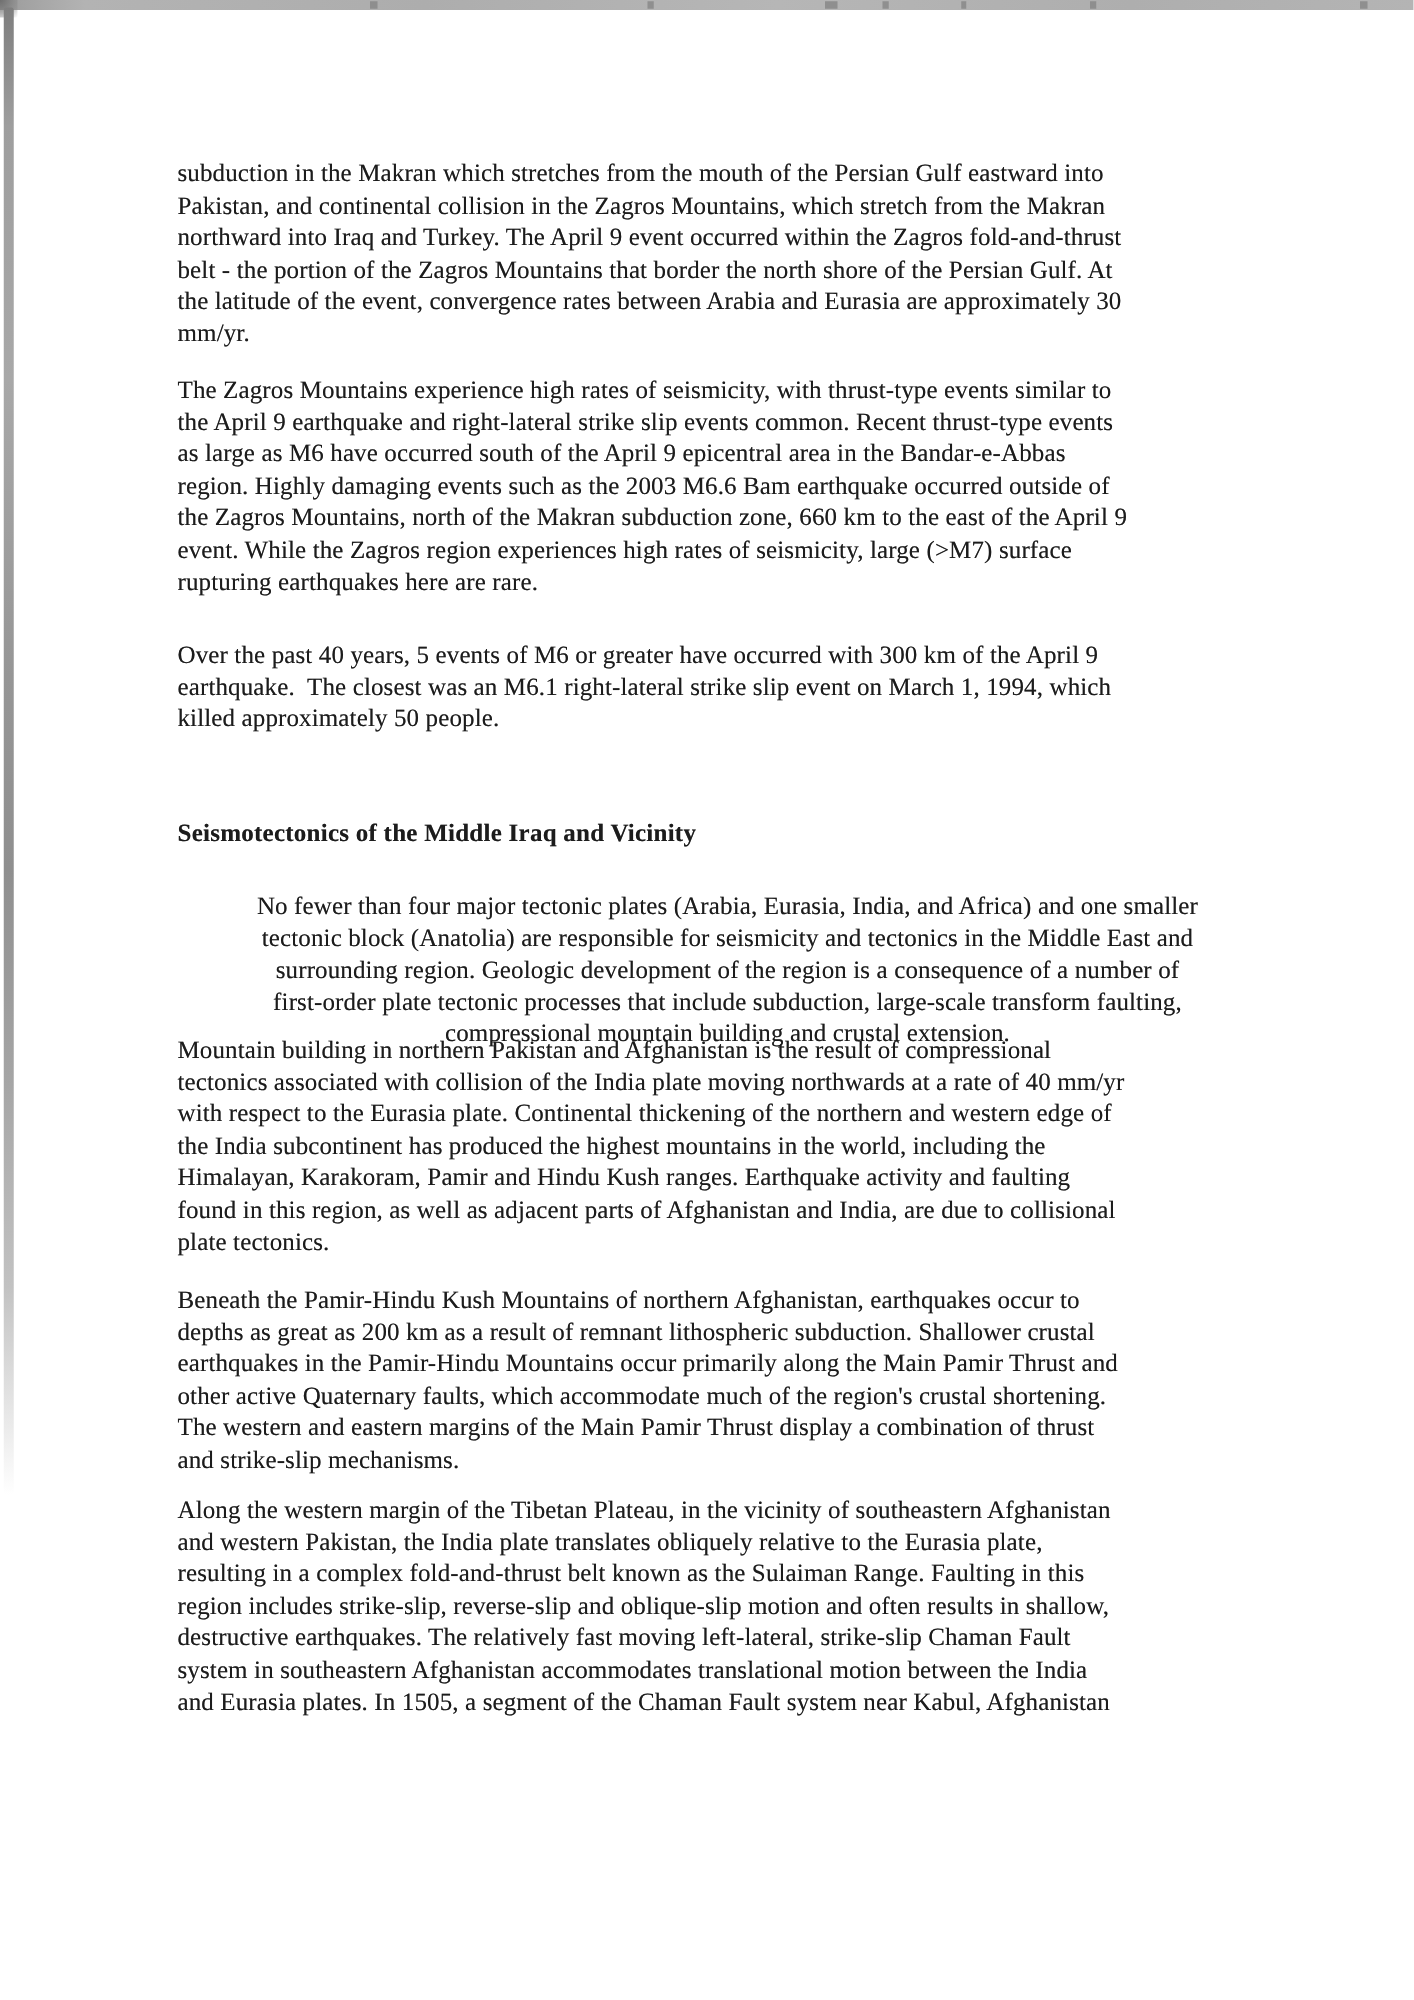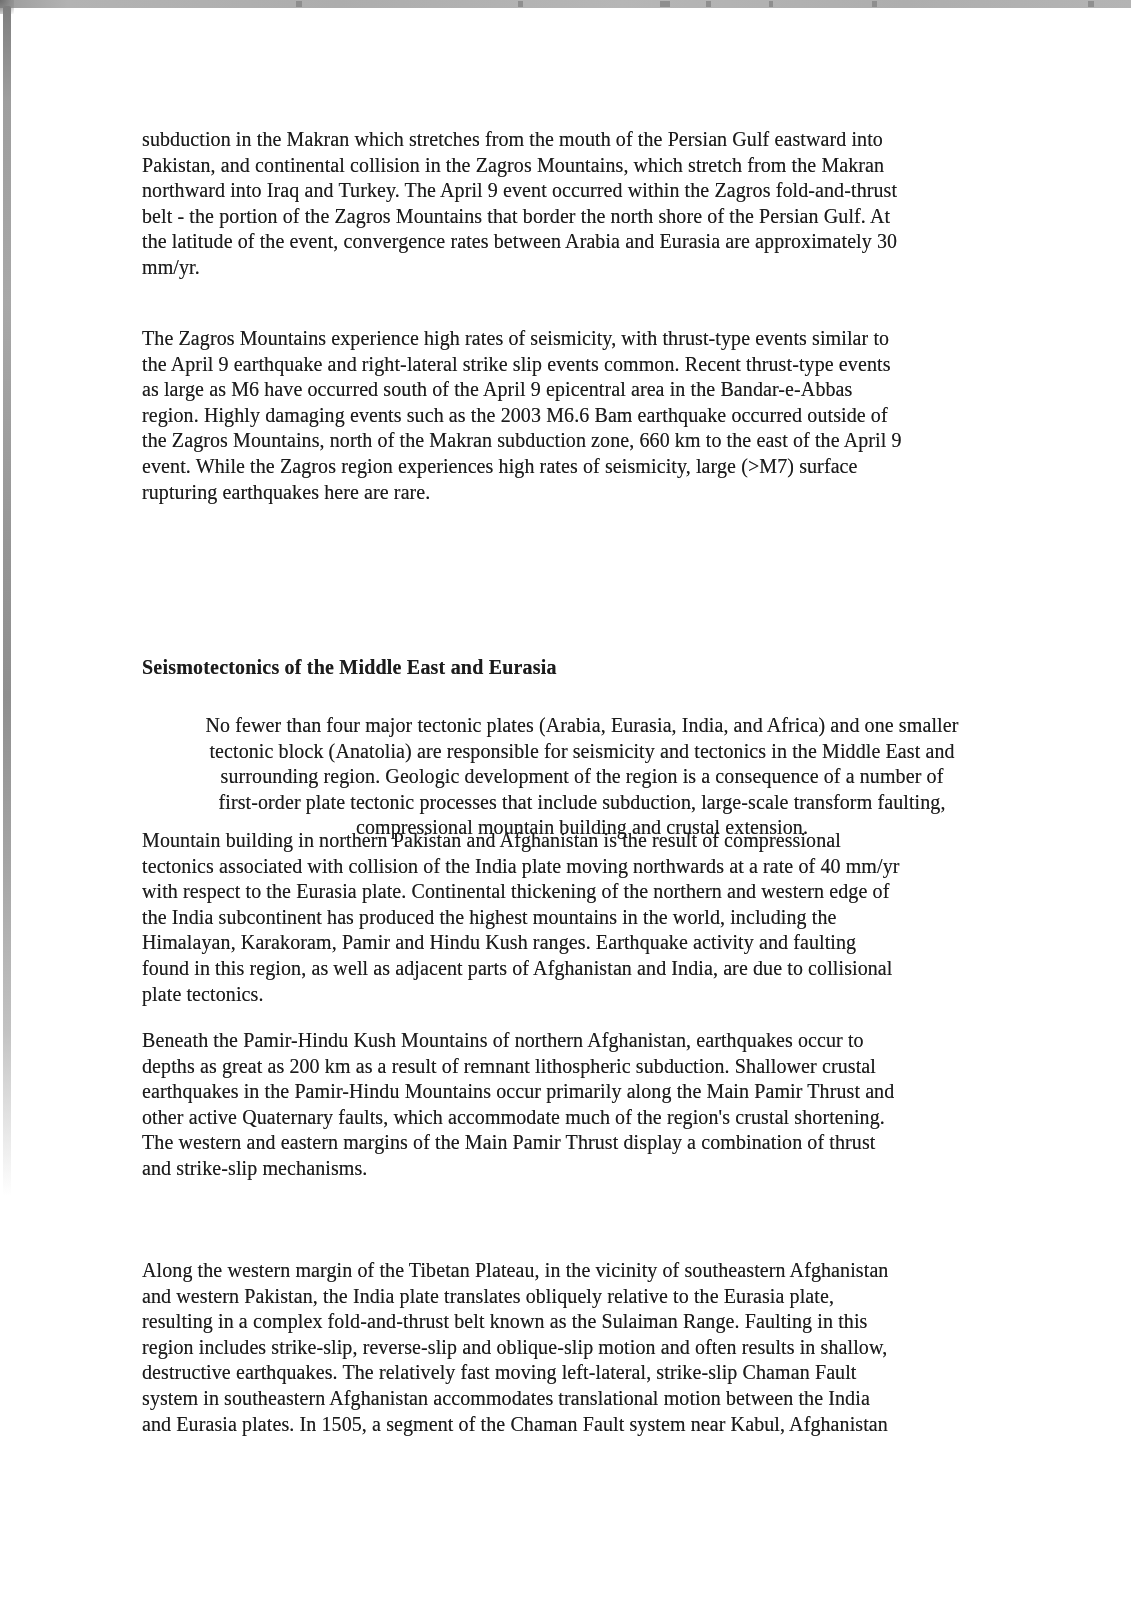--- a/index.html
+++ b/index.html
@@ -73,27 +73,27 @@
     line-height: 25.6px;
     letter-spacing: 0.1px;
     white-space: pre;
     text-shadow: 0 0 0.5px rgba(20,20,20,0.55);
   }
   .heading {
     font-weight: bold;
     letter-spacing: 0.2px;
   }
   .p1 { top: 127px; }
-  .p2 { top: 326px; }
+  .p2 { top: 300px; }
   .p3 { top: 512px; }
   .h1 { top: 655px; }
   .p4 { top: 713px; text-align: center; }
   .p5 { top: 828px; }
   .p6 { top: 1028px; }
-  .p7 { top: 1258px; }
+  .p7 { top: 1196px; }
 </style>
 </head>
 <body>
 
 <div class="page">
 
   <div class="scan-top">
     <span class="speck sp1"></span>
     <span class="speck sp2"></span>
     <span class="speck sp3"></span>
@@ -113,22 +113,25 @@
 mm/yr.</div>
 
   <div class="block p2">The Zagros Mountains experience high rates of seismicity, with thrust-type events similar to
 the April 9 earthquake and right-lateral strike slip events common. Recent thrust-type events
 as large as M6 have occurred south of the April 9 epicentral area in the Bandar-e-Abbas
 region. Highly damaging events such as the 2003 M6.6 Bam earthquake occurred outside of
 the Zagros Mountains, north of the Makran subduction zone, 660 km to the east of the April 9
 event. While the Zagros region experiences high rates of seismicity, large (&gt;M7) surface
 rupturing earthquakes here are rare.</div>
 
+  <div class="block p3">Over the past 40 years, 5 events of M6 or greater have occurred with 300 km of the April 9
+earthquake.  The closest was an M6.1 right-lateral strike slip event on March 1, 1994, which
+killed approximately 50 people.</div>
 
-  <div class="block h1 heading">Seismotectonics of the Middle East and Eurasia</div>
+  <div class="block h1 heading">Seismotectonics of the Middle Iraq and Vicinity</div>
 
   <div class="block p4">No fewer than four major tectonic plates (Arabia, Eurasia, India, and Africa) and one smaller
 tectonic block (Anatolia) are responsible for seismicity and tectonics in the Middle East and
 surrounding region. Geologic development of the region is a consequence of a number of
 first-order plate tectonic processes that include subduction, large-scale transform faulting,
 compressional mountain building and crustal extension.</div>
 
   <div class="block p5">Mountain building in northern Pakistan and Afghanistan is the result of compressional
 tectonics associated with collision of the India plate moving northwards at a rate of 40 mm/yr
 with respect to the Eurasia plate. Continental thickening of the northern and western edge of

